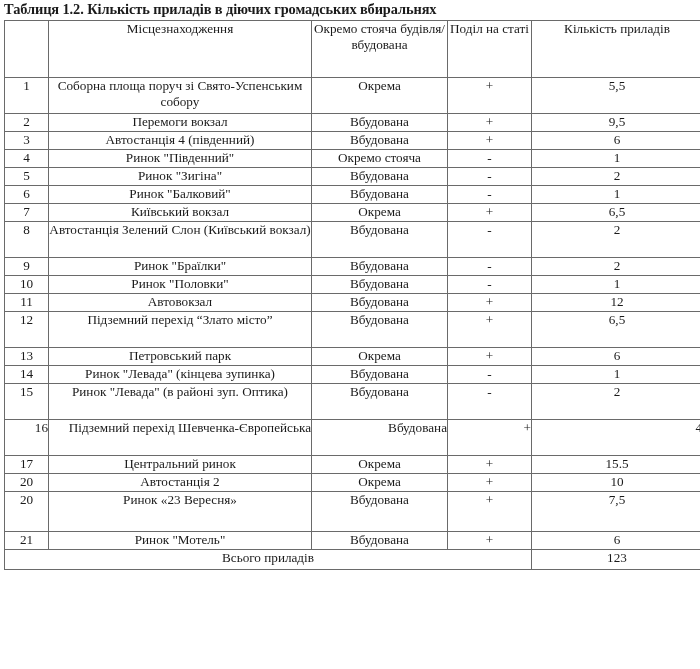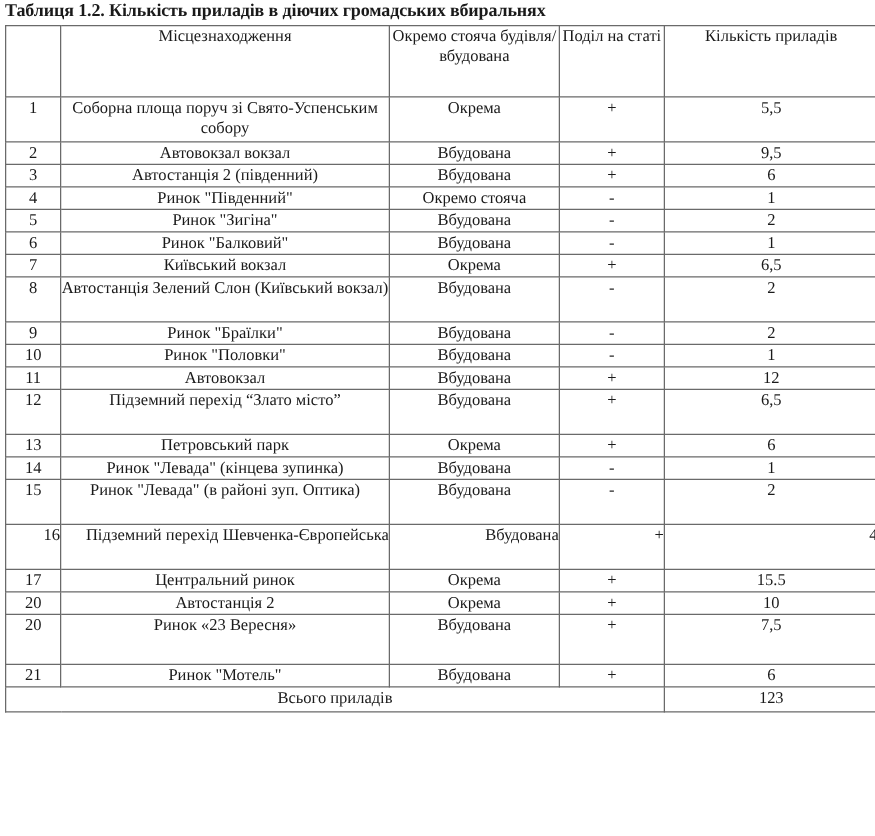--- a/index.html
+++ b/index.html
@@ -139,28 +139,28 @@
     <tbody id="tbody">
         <tr class="r-1">
           <td class="num va-top">1</td>
           <td class="loc va-top">Соборна площа поруч зі Свято-Успенським собору</td>
           <td class="type va-top">Окрема</td>
           <td class="sex va-top">+</td>
           <td class="count va-top">5,5</td>
         </tr>
         <tr class="r-std">
           <td class="num va-top">2</td>
-          <td class="loc va-top">Автовокзал вокзал</td>
+          <td class="loc va-top">Перемоги вокзал</td>
           <td class="type va-top">Вбудована</td>
           <td class="sex va-top">+</td>
           <td class="count va-top">9,5</td>
         </tr>
         <tr class="r-std">
           <td class="num va-top">3</td>
-          <td class="loc va-top">Автостанція 2 (південний)</td>
+          <td class="loc va-top">Автостанція 4 (південний)</td>
           <td class="type va-top">Вбудована</td>
           <td class="sex va-top">+</td>
           <td class="count va-top">6</td>
         </tr>
         <tr class="r-std">
           <td class="num va-top">4</td>
           <td class="loc va-top">Ринок "Південний"</td>
           <td class="type va-top">Окремо стояча</td>
           <td class="sex va-top">-</td>
           <td class="count va-top">1</td>

